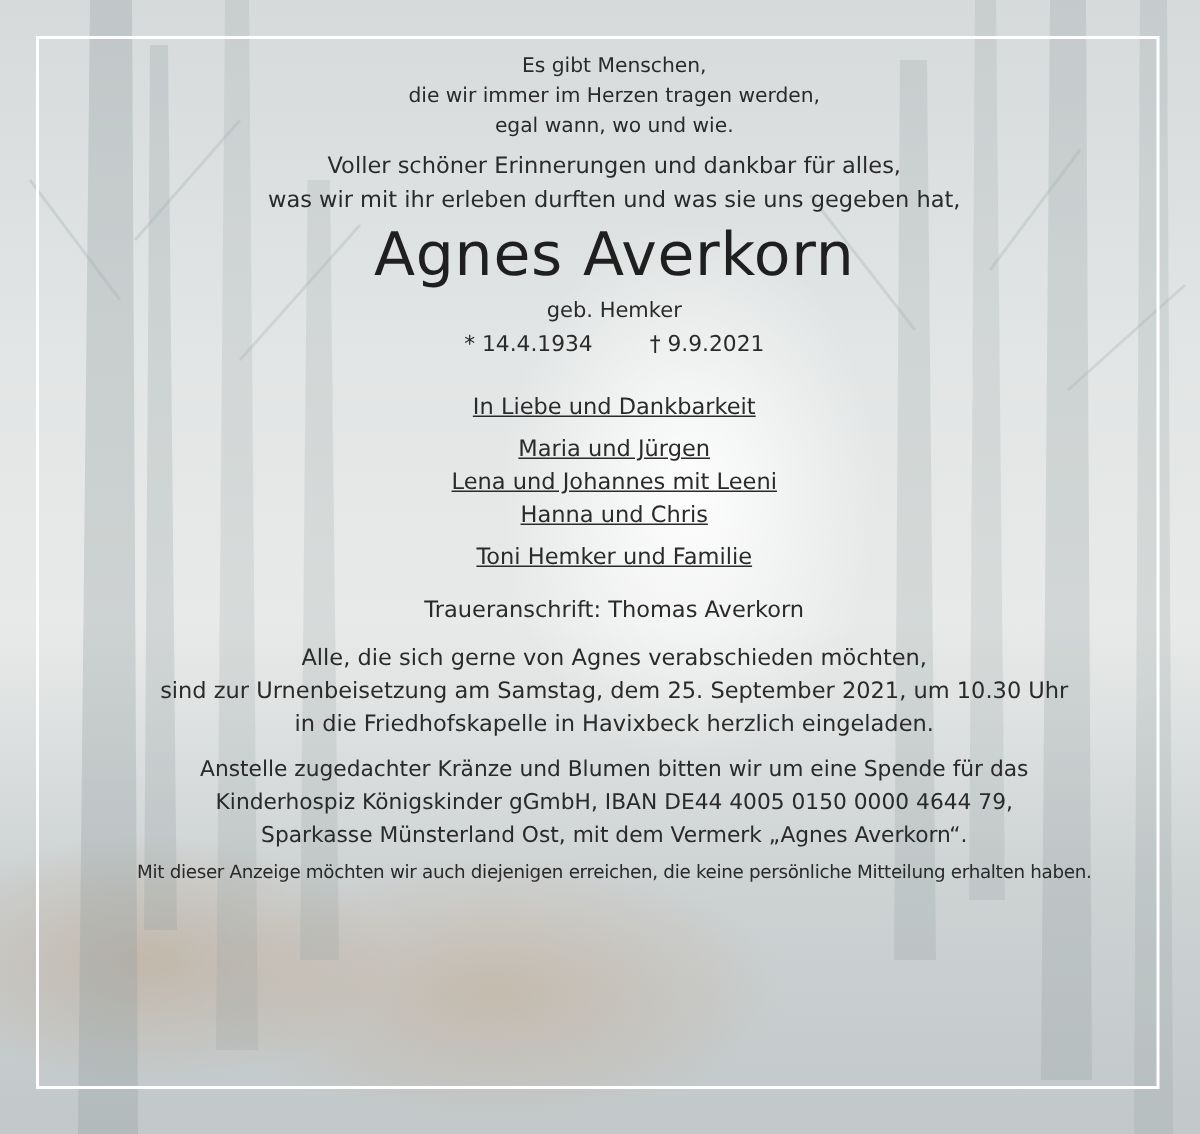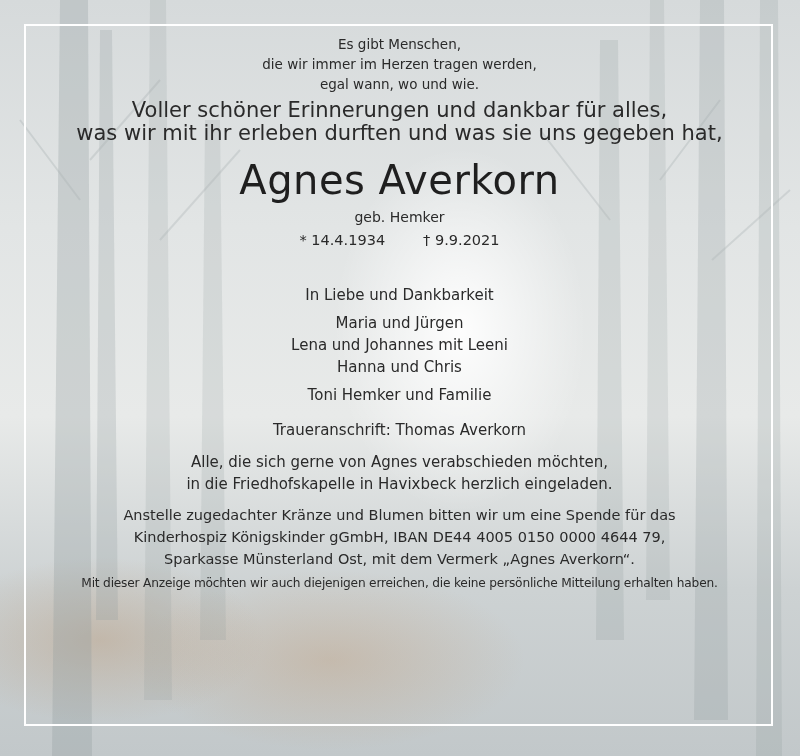--- a/index.html
+++ b/index.html
@@ -32,65 +32,65 @@
       position: absolute;
       left: 24px;
       top: 24px;
       width: 749px;
       height: 702px;
       border: 2px solid #ffffff;
       box-sizing: border-box;
     }
     .content {
       position: absolute;
-      left: 27px;
+      left: 37px;
       top: 26px;
       width: 745px;
       text-align: center;
     }
     .line {
       display: block;
       white-space: nowrap;
     }
     .motto .line {
       font-size: 13.5px;
       line-height: 20px;
     }
     .intro {
       margin-top: 5px;
     }
     .intro .line {
-      font-size: 21px;
+      font-size: 15px;
       line-height: 23px;
     }
     .name {
       font-size: 40px;
       line-height: 50px;
-      margin-top: 10px;
       letter-spacing: 0.5px;
       color: #1f1f1f;
     }
     .born {
       font-size: 14px;
       line-height: 20px;
       margin-top: 2px;
     }
     .dates {
       font-size: 14.5px;
       line-height: 22px;
       margin-top: 2px;
     }
     .dates span {
       display: inline-block;
     }
     .dates .gap {
       width: 38px;
     }
     .mourners {
-      margin-top: 33px;
+      margin-top: 19px;
+      text-decoration: underline;
     }
     .mourners .line {
       font-size: 15px;
       line-height: 22px;
     }
     .mourners .spaced {
       margin-bottom: 6px;
     }
     .address {
       margin-top: 13px;
@@ -176,20 +176,21 @@
     <span class="line spaced">Hanna und Chris</span>
     <span class="line">Toni Hemker und Familie</span>
   </div>
 
   <div class="address">
     <span class="line">Traueranschrift: Thomas Averkorn</span>
   </div>
 
   <div class="invite">
     <span class="line">Alle, die sich gerne von Agnes verabschieden möchten,</span>
+    <span class="line">sind zur Urnenbeisetzung am Samstag, dem 25. September 2021, um 10.30 Uhr</span>
     <span class="line">in die Friedhofskapelle in Havixbeck herzlich eingeladen.</span>
   </div>
 
   <div class="donation">
     <span class="line">Anstelle zugedachter Kränze und Blumen bitten wir um eine Spende für das</span>
     <span class="line">Kinderhospiz Königskinder gGmbH, IBAN DE44 4005 0150 0000 4644 79,</span>
     <span class="line">Sparkasse Münsterland Ost, mit dem Vermerk „Agnes Averkorn“.</span>
   </div>
 
   <div class="closing">

